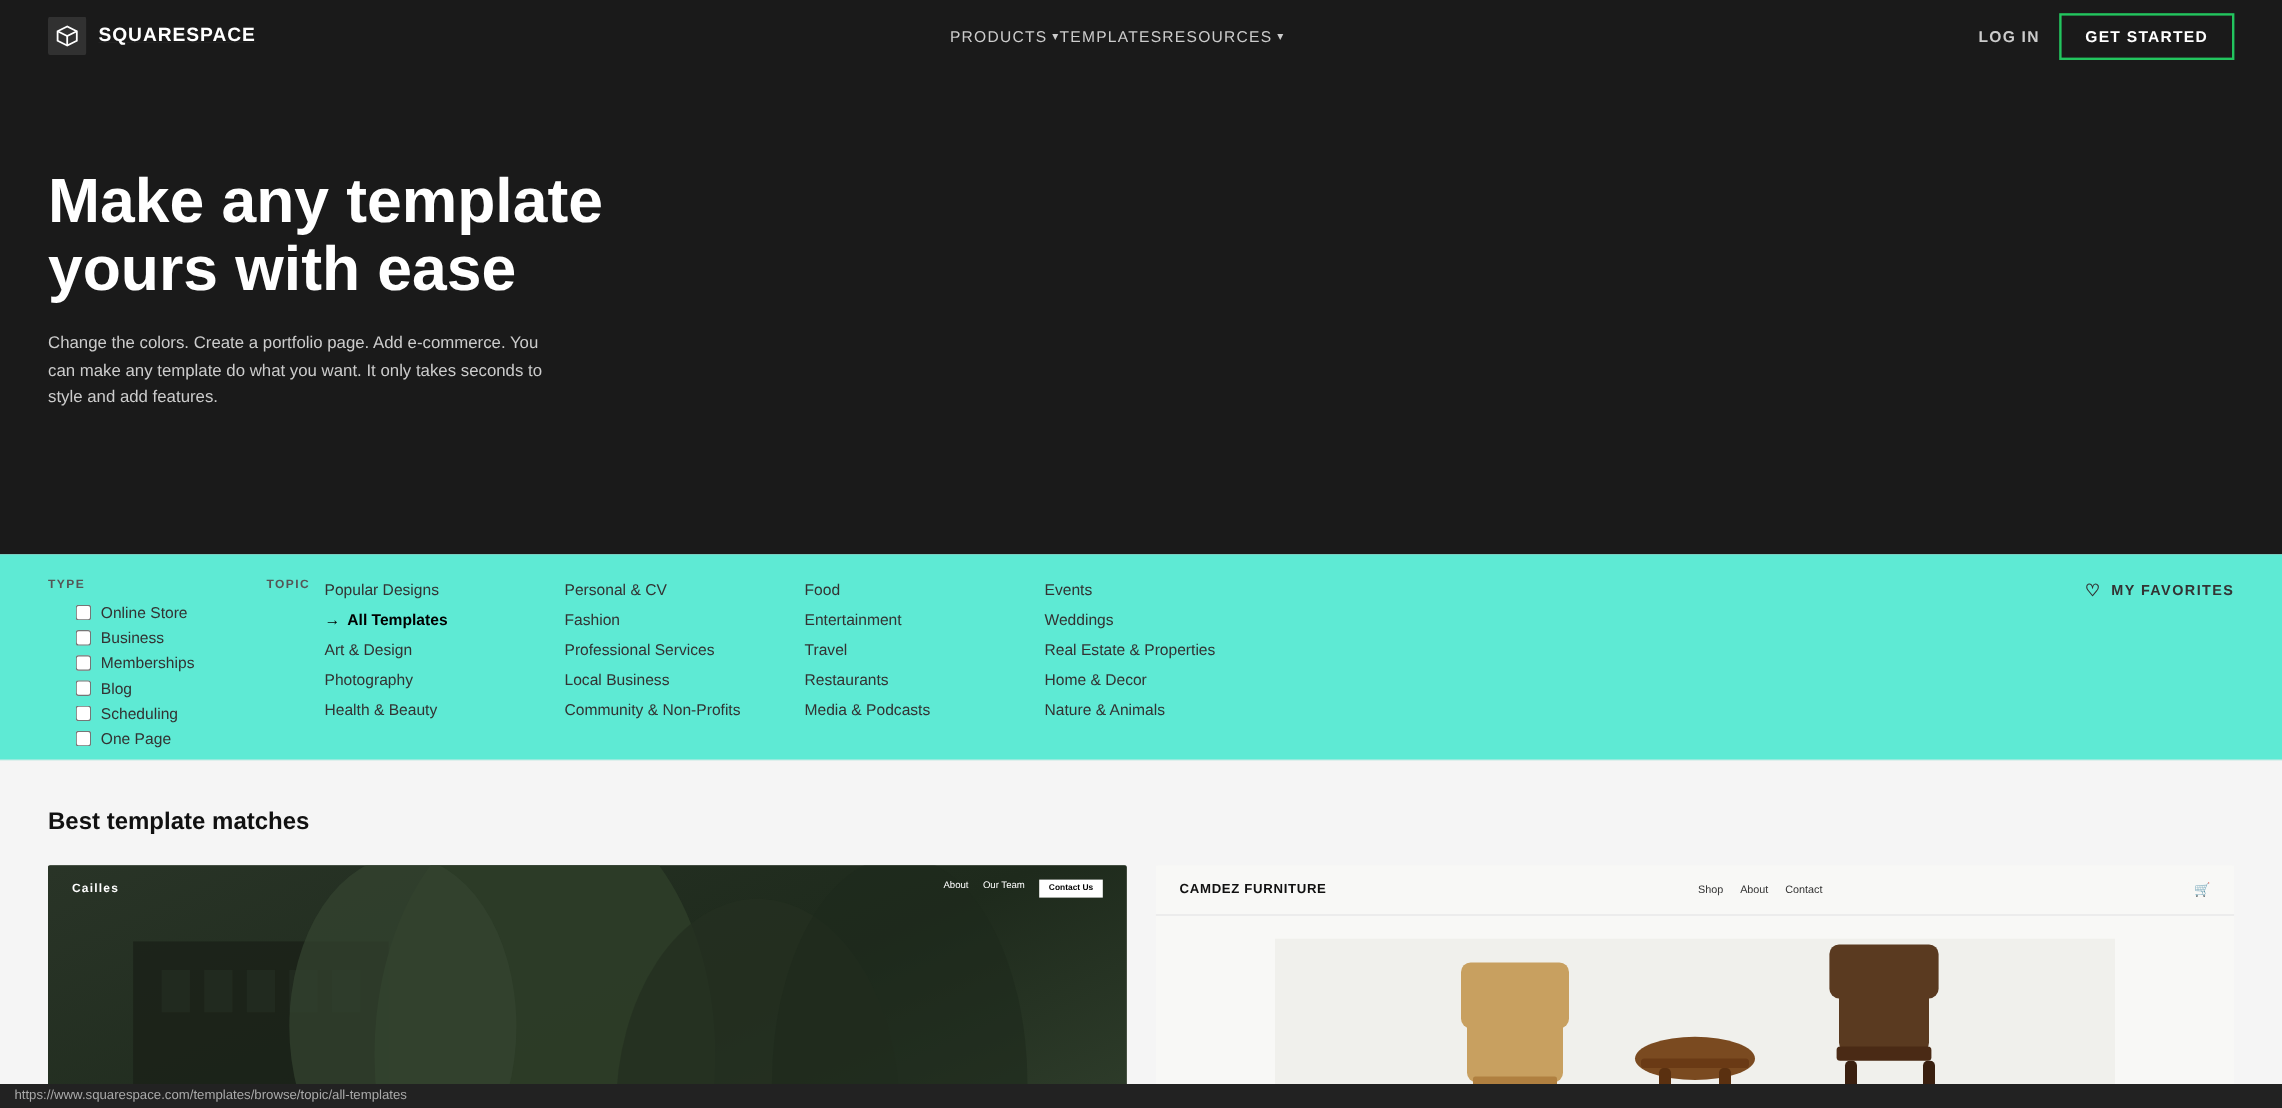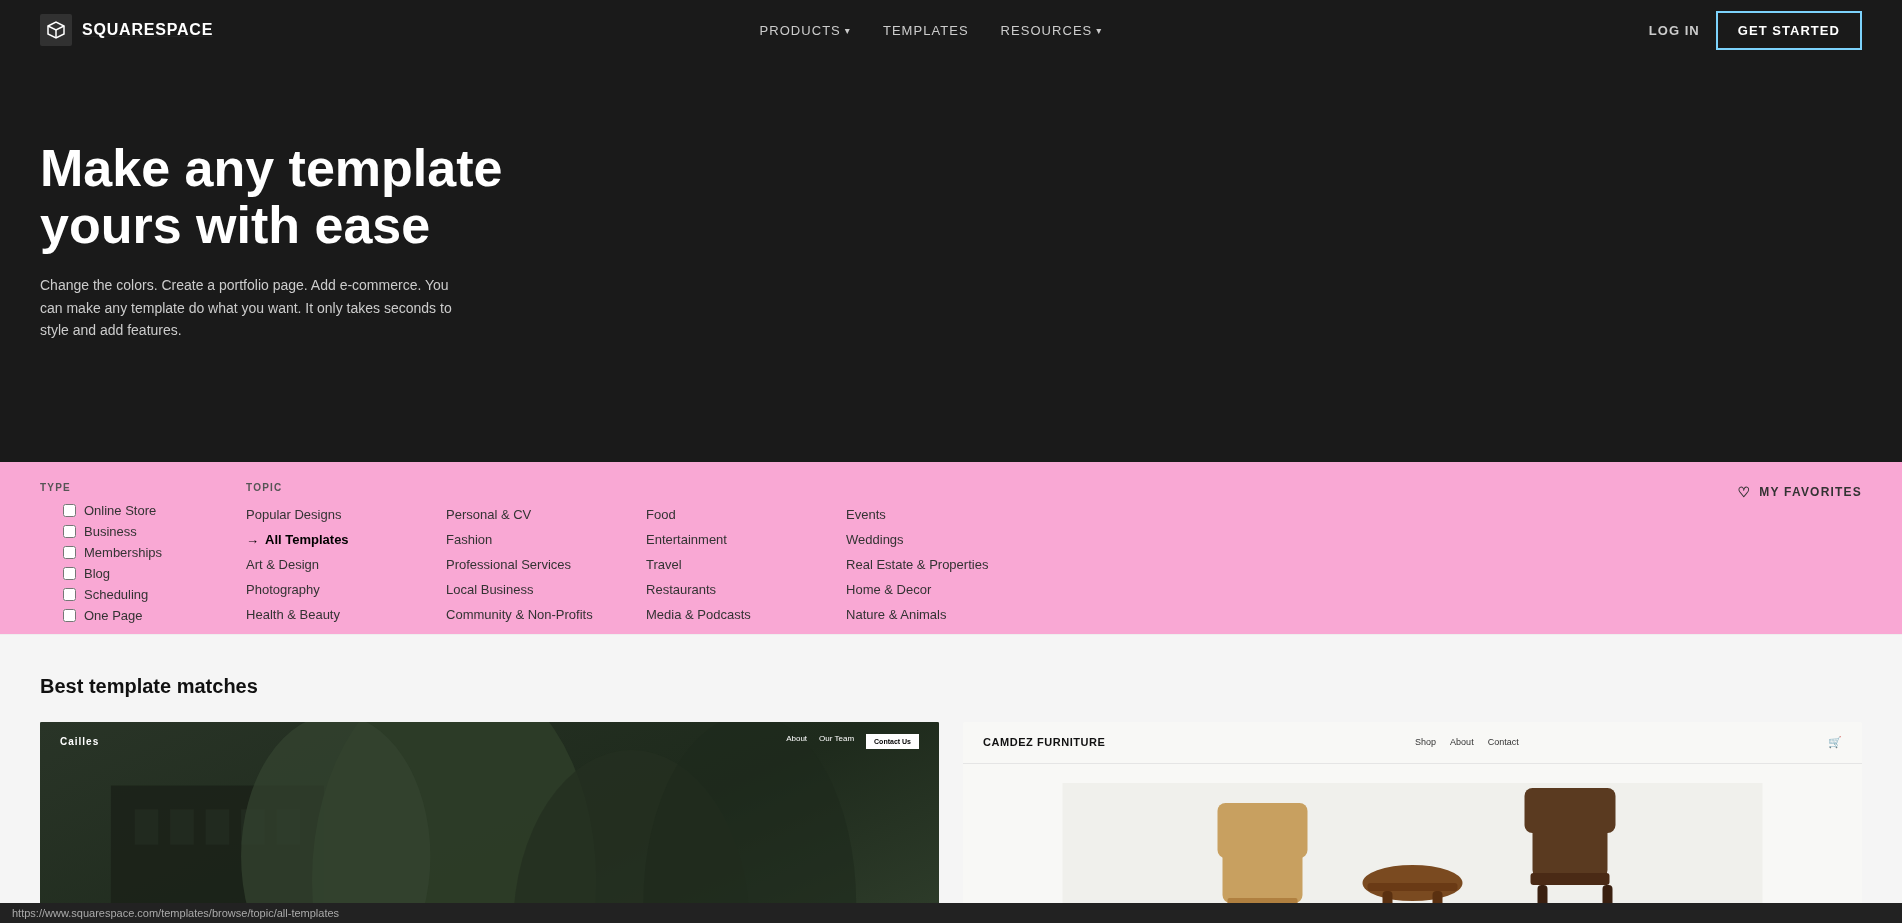--- a/index.html
+++ b/index.html
@@ -6,45 +6,45 @@
     body { font-family: -apple-system, BlinkMacSystemFont, 'Helvetica Neue', Arial, sans-serif; background: #fff; color: #222; }
 
     
     .nav {
       display: flex; align-items: center; justify-content: space-between;
       padding: 0 40px; height: 60px; background: #1a1a1a; position: sticky; top: 0; z-index: 100;
     }
     .nav-logo { display: flex; align-items: center; gap: 10px; text-decoration: underline; }
     .nav-logo-icon { width: 32px; height: 32px; }
     .nav-logo-text { color: #fff; font-size: 16px; font-weight: 600; letter-spacing: 0.05em; text-transform: uppercase; }
-    .nav-center { display: flex; gap: 32px; }
+    .nav-center { display: flex; }
     .nav-center a { color: #ccc; font-size: 13px; font-weight: 500; text-decoration: none; letter-spacing: 0.08em; text-transform: uppercase; display: flex; align-items: center; gap: 4px; }
     .nav-right { display: flex; align-items: center; gap: 16px; }
     .nav-login { color: #ccc; font-size: 13px; font-weight: 600; text-decoration: none; letter-spacing: 0.08em; text-transform: uppercase; }
-    .nav-get-started { border: 2px solid #7dd3fc; color: #fff; font-size: 13px; font-weight: 600; padding: 10px 20px; letter-spacing: 0.08em; text-transform: uppercase; text-decoration: none; background: transparent; cursor: pointer; }
+    .nav-get-started { border: 2px solid #22c55e; color: #fff; font-size: 13px; font-weight: 600; padding: 10px 20px; letter-spacing: 0.08em; text-transform: uppercase; text-decoration: none; background: transparent; cursor: pointer; }
 
     
     .hero {
       background: #1a1a1a; color: #fff; padding: 80px 40px 120px 40px; min-height: 280px;
     }
     .hero h1 { font-size: 52px; font-weight: 700; line-height: 1.1; max-width: 600px; margin-bottom: 20px; }
     .hero p { font-size: 14px; color: #ccc; line-height: 1.6; max-width: 420px; }
 
     
     .filter-section {
-      background: #f9a8d4; padding: 20px 40px 10px 40px; border-bottom: 1px solid #eee;
+      background: #5eead4; padding: 20px 40px 10px 40px; border-bottom: 1px solid #eee;
     }
     .filter-row { display: flex; gap: 60px; align-items: flex-start; }
     .filter-group { display: flex; flex-direction: column; gap: 0; }
     .filter-label { font-size: 10px; font-weight: 700; letter-spacing: 0.12em; text-transform: uppercase; color: #555; margin-bottom: 10px; }
     .filter-items { display: flex; flex-direction: column; gap: 6px; }
     .filter-item { display: flex; align-items: center; gap: 8px; font-size: 13px; color: #333; cursor: pointer; padding-left: 23px; }
     .filter-item input[type="checkbox"] { width: 13px; height: 13px; cursor: pointer; accent-color: #222; }
 
-    .topic-group { display: flex; flex-direction: column; gap: 2px; flex: 1; margin-left: 24px; }
+    .topic-group { display: flex; flex-direction: row; gap: 12px; flex: 1; }
     .topic-columns { display: flex; gap: 0; flex-wrap: wrap; align-items: center; }
     .topic-col { display: flex; flex-direction: column; gap: 6px; margin-right: 40px; min-width: 160px; }
     .topic-item { font-size: 13px; color: #333; cursor: pointer; text-decoration: none; display: flex; align-items: center; gap: 6px; padding: 2px 0; }
     .topic-item.active { font-weight: 700; color: #000; }
     .topic-item.active::before { content: '→'; font-size: 13px; }
 
     .favorites-btn {
       display: flex; align-items: center; gap: 8px; font-size: 12px; font-weight: 600;
       letter-spacing: 0.1em; text-transform: uppercase; color: #333; cursor: pointer;
       margin-left: auto; white-space: nowrap; align-self: flex-start; padding-top: 2px;

